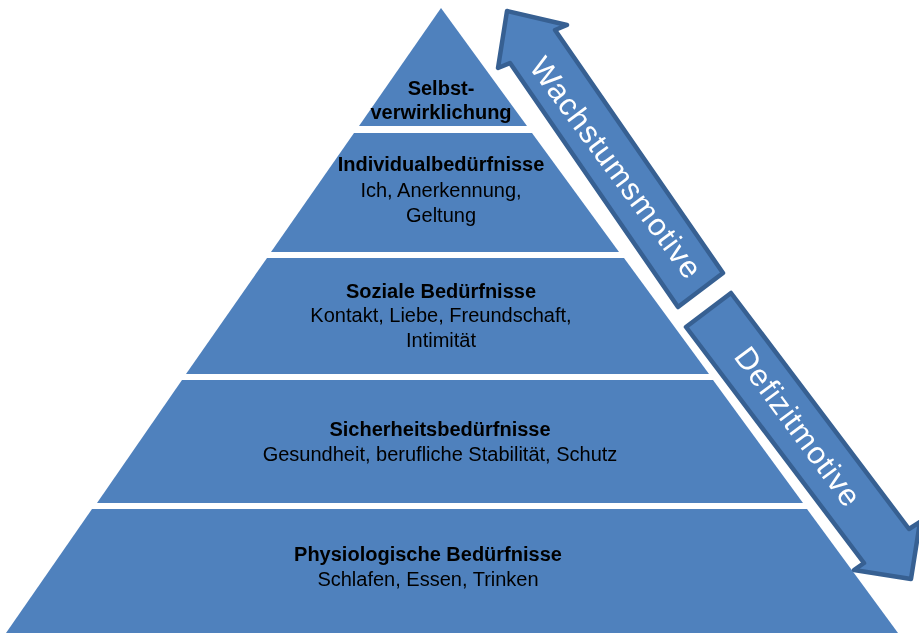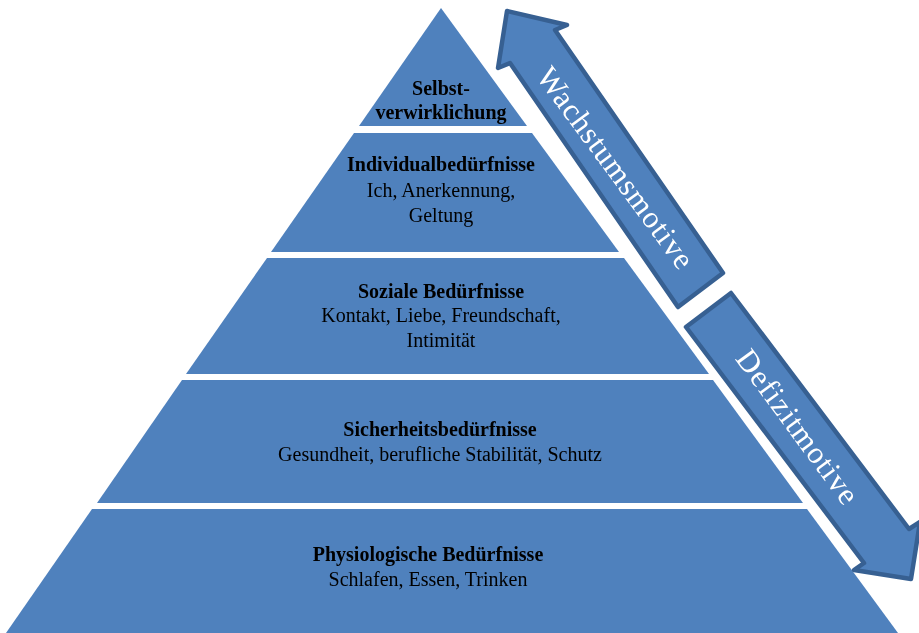--- a/index.html
+++ b/index.html
@@ -10,21 +10,20 @@
     width:919px;
     height:633px;
     overflow:hidden;
     font-family:"Liberation Sans", sans-serif;
   }
   .stage{
     position:relative;
     width:919px;
     height:633px;
     background:var(--background,#fff);
-    font-family:Liberation Serif, serif;
   }
   svg{display:block}
   .lvl{
     fill:var(--pyramid_fill,#4f81bd);
     stroke:none;
   }
   .base-edge{
     fill:var(--base_edge,#44699b);
   }
   .arrow{

